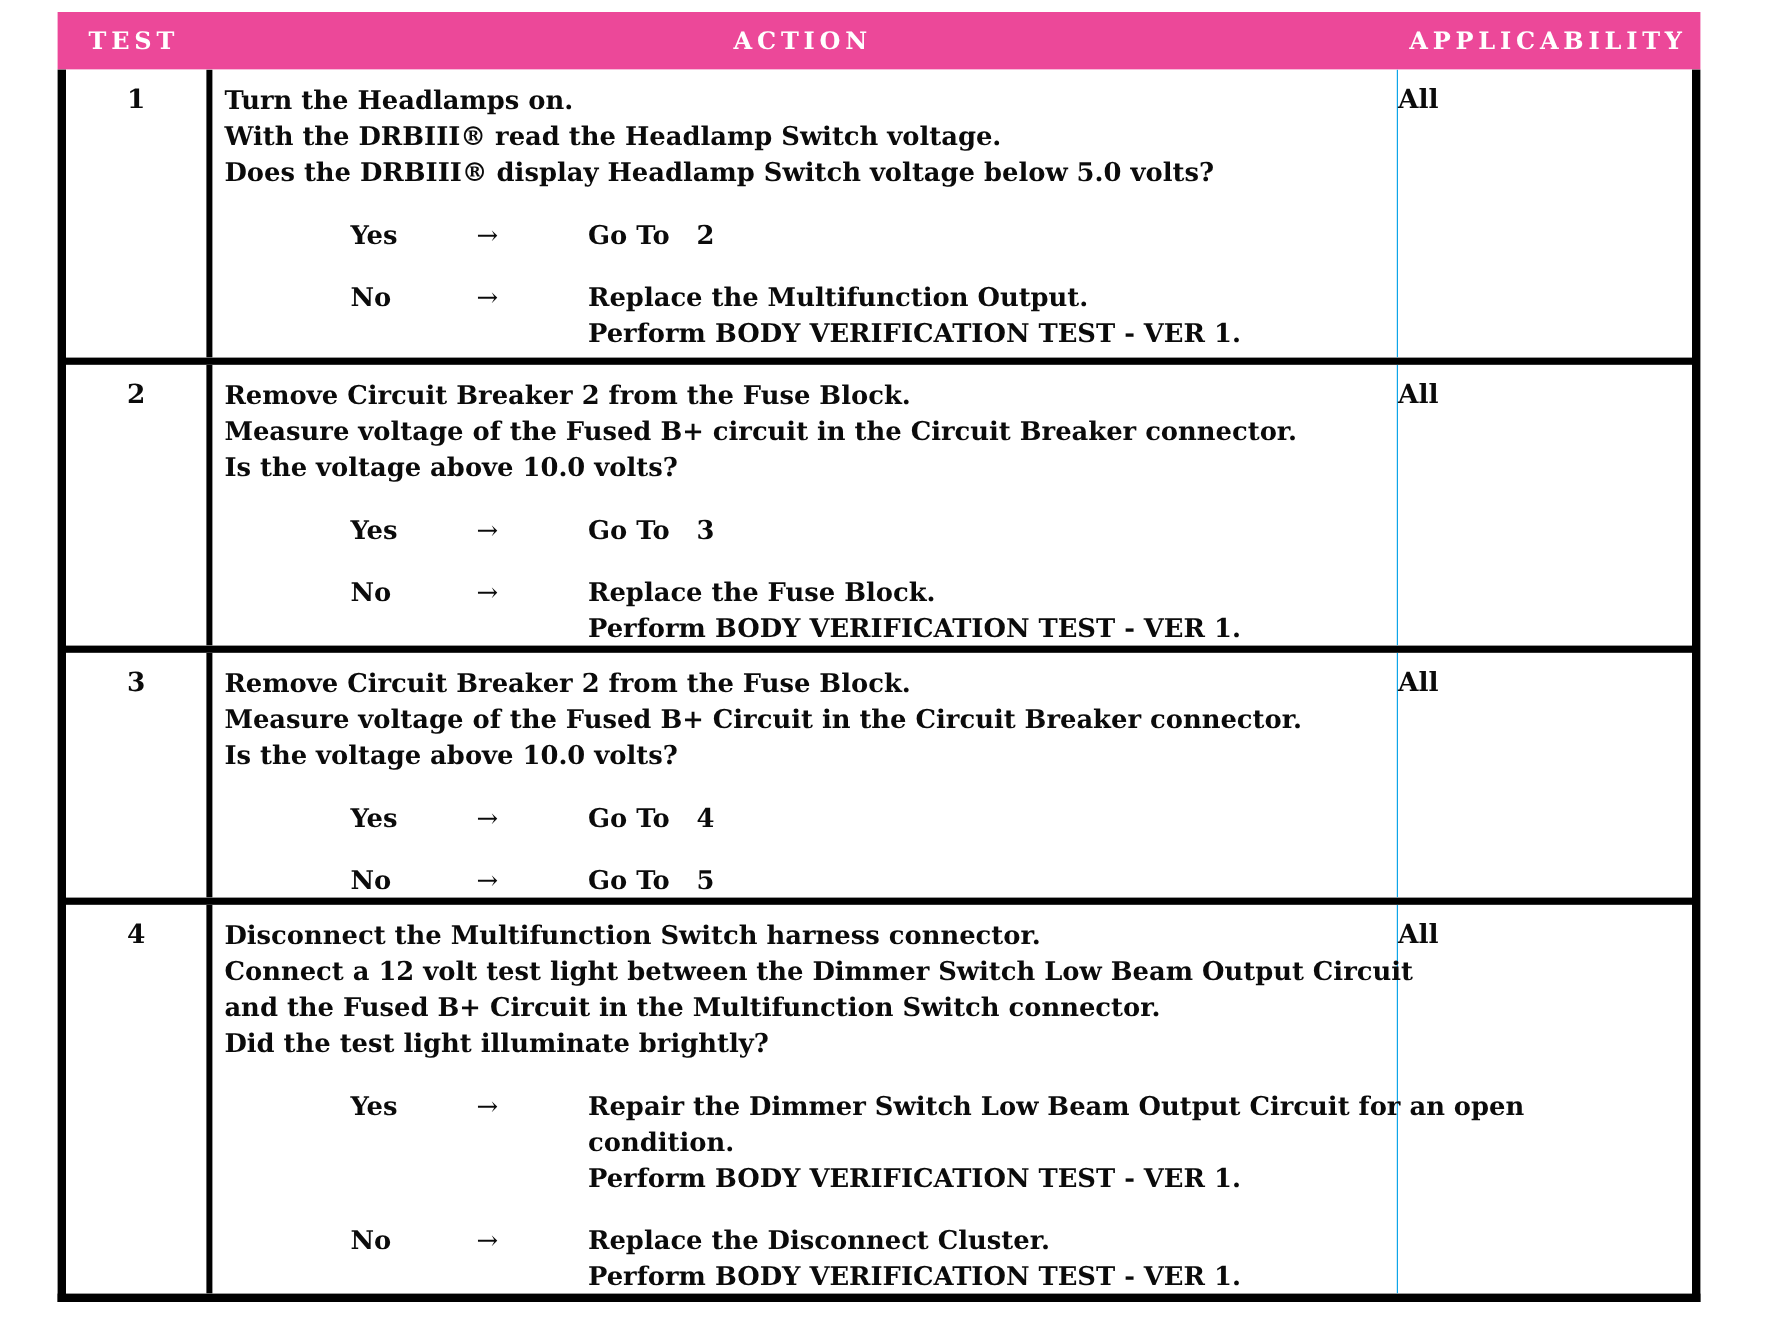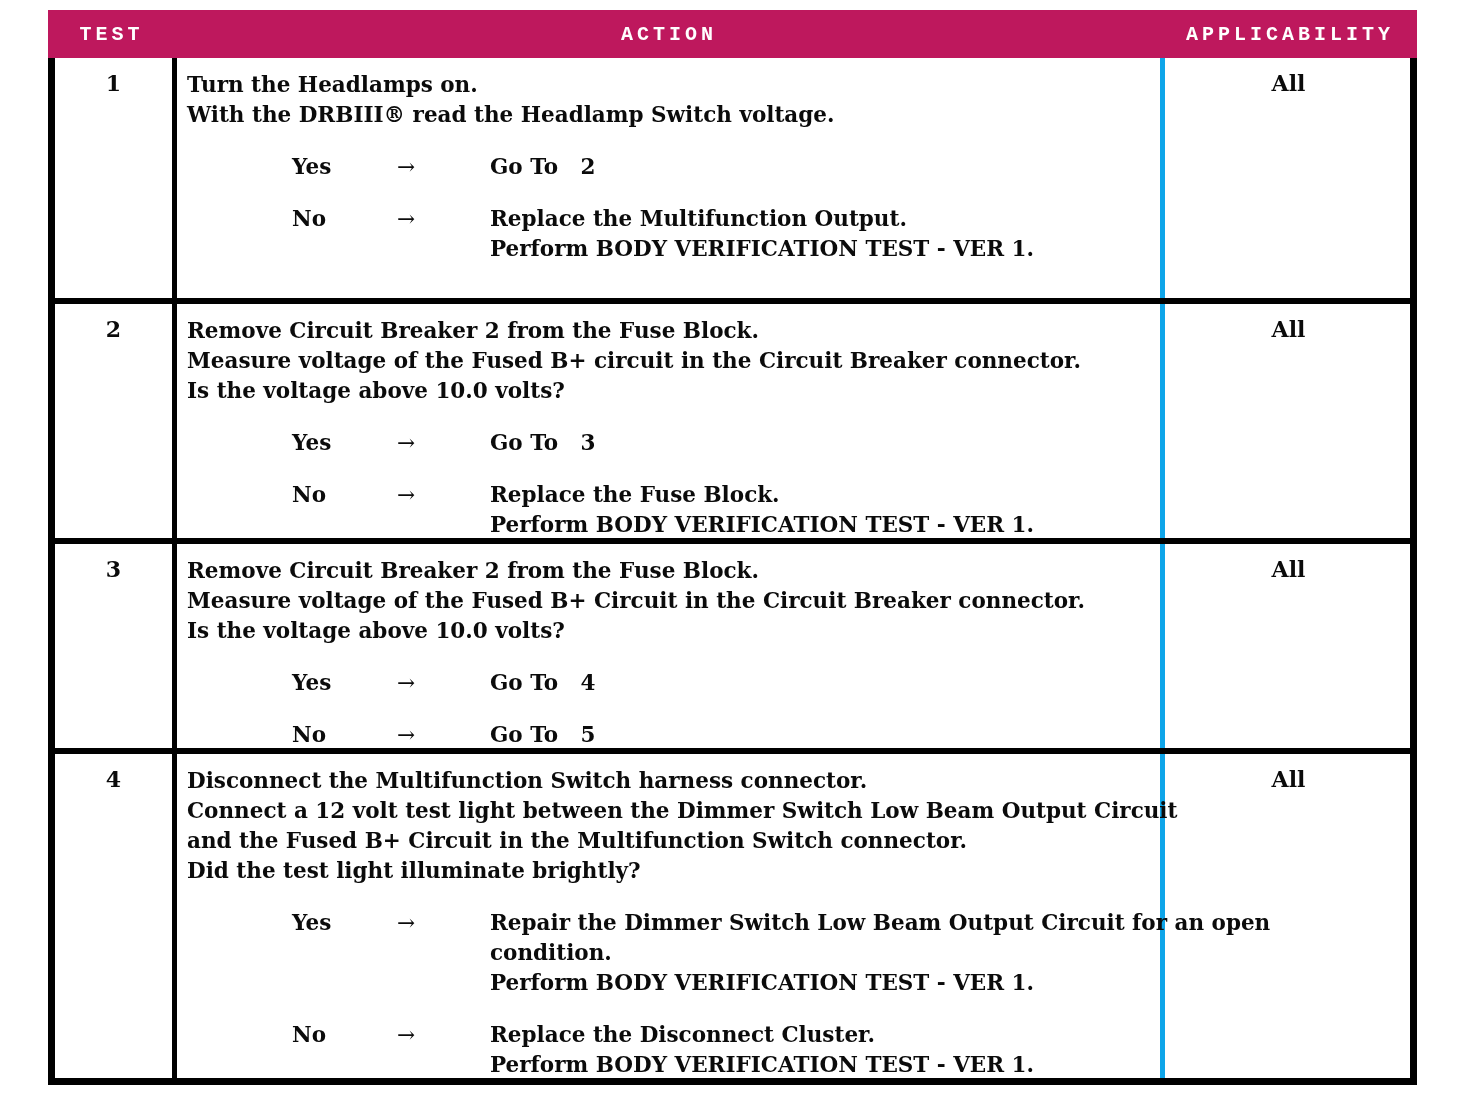--- a/index.html
+++ b/index.html
@@ -16,23 +16,22 @@
     position: absolute;
     left: 48px;
     top: 10px;
     width: 1369px;
   }
   
   .thead {
     display: flex;
     align-items: center;
     height: 48px;
-    background: #be185d;
+    background: #ec4899;
     color: #ffffff;
-    font-family: Liberation Mono, monospace;
   }
   .th {
     font-weight: bold;
     font-size: 20px;
     letter-spacing: 4px;
     text-align: center;
     box-sizing: border-box;
   }
   .th-test { width: 127px; }
   .th-action { width: 988px; }
@@ -62,28 +61,27 @@
     border-right: 5px solid #000;
     text-align: center;
     padding-top: 12px;
     font-weight: bold;
     font-size: 22px;
     flex: none;
   }
   .cell-action {
     width: 988px;
     box-sizing: border-box;
-    border-right: 5px solid #0ea5e9;
+    border-right: 1px solid #0ea5e9;
     padding: 12px 6px 0 10px;
     flex: none;
   }
   .cell-app {
     width: 247px;
     box-sizing: border-box;
-    text-align: center;
     padding-top: 12px;
     font-weight: bold;
     font-size: 22px;
     flex: none;
   }
 
   .stline {
     font-weight: bold;
     font-size: 21.5px;
     line-height: 30px;
@@ -125,20 +123,21 @@
     <div class="th th-app">APPLICABILITY</div>
   </div>
   <div class="tbody" id="tbody">
       <div class="trow">
         <div class="cell-test">
           <div>1</div>
         </div>
         <div class="cell-action">
           <div class="stline">Turn the Headlamps on.</div>
           <div class="stline">With the DRBIII® read the Headlamp Switch voltage.</div>
+          <div class="stline">Does the DRBIII® display Headlamp Switch voltage below 5.0 volts?</div>
           <div class="answer">
             <div class="ans-label">Yes</div>
             <div class="ans-arrow">→</div>
             <div class="ans-result">
               <div class="resline">Go To&nbsp;&nbsp;&nbsp;2</div>
             </div>
           </div>
           <div class="answer">
             <div class="ans-label">No</div>
             <div class="ans-arrow">→</div>

